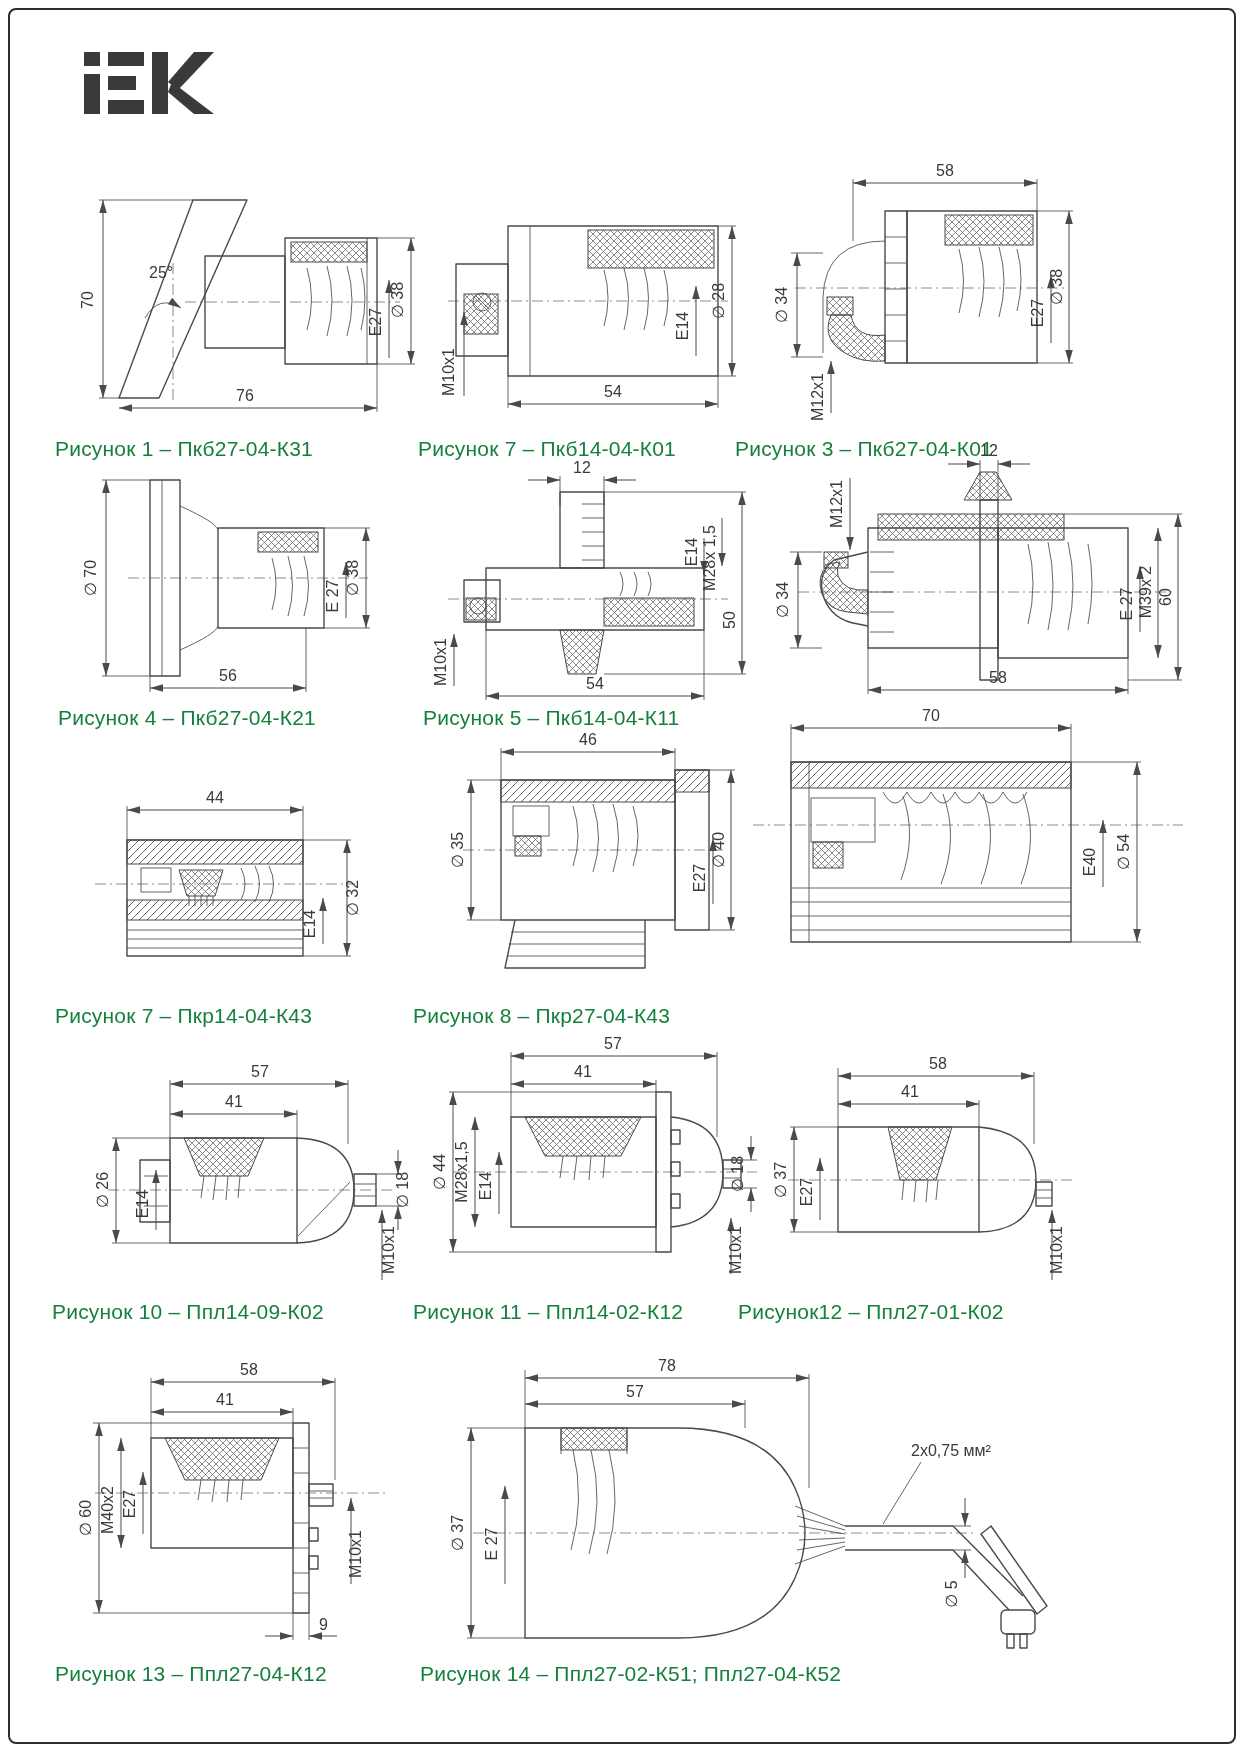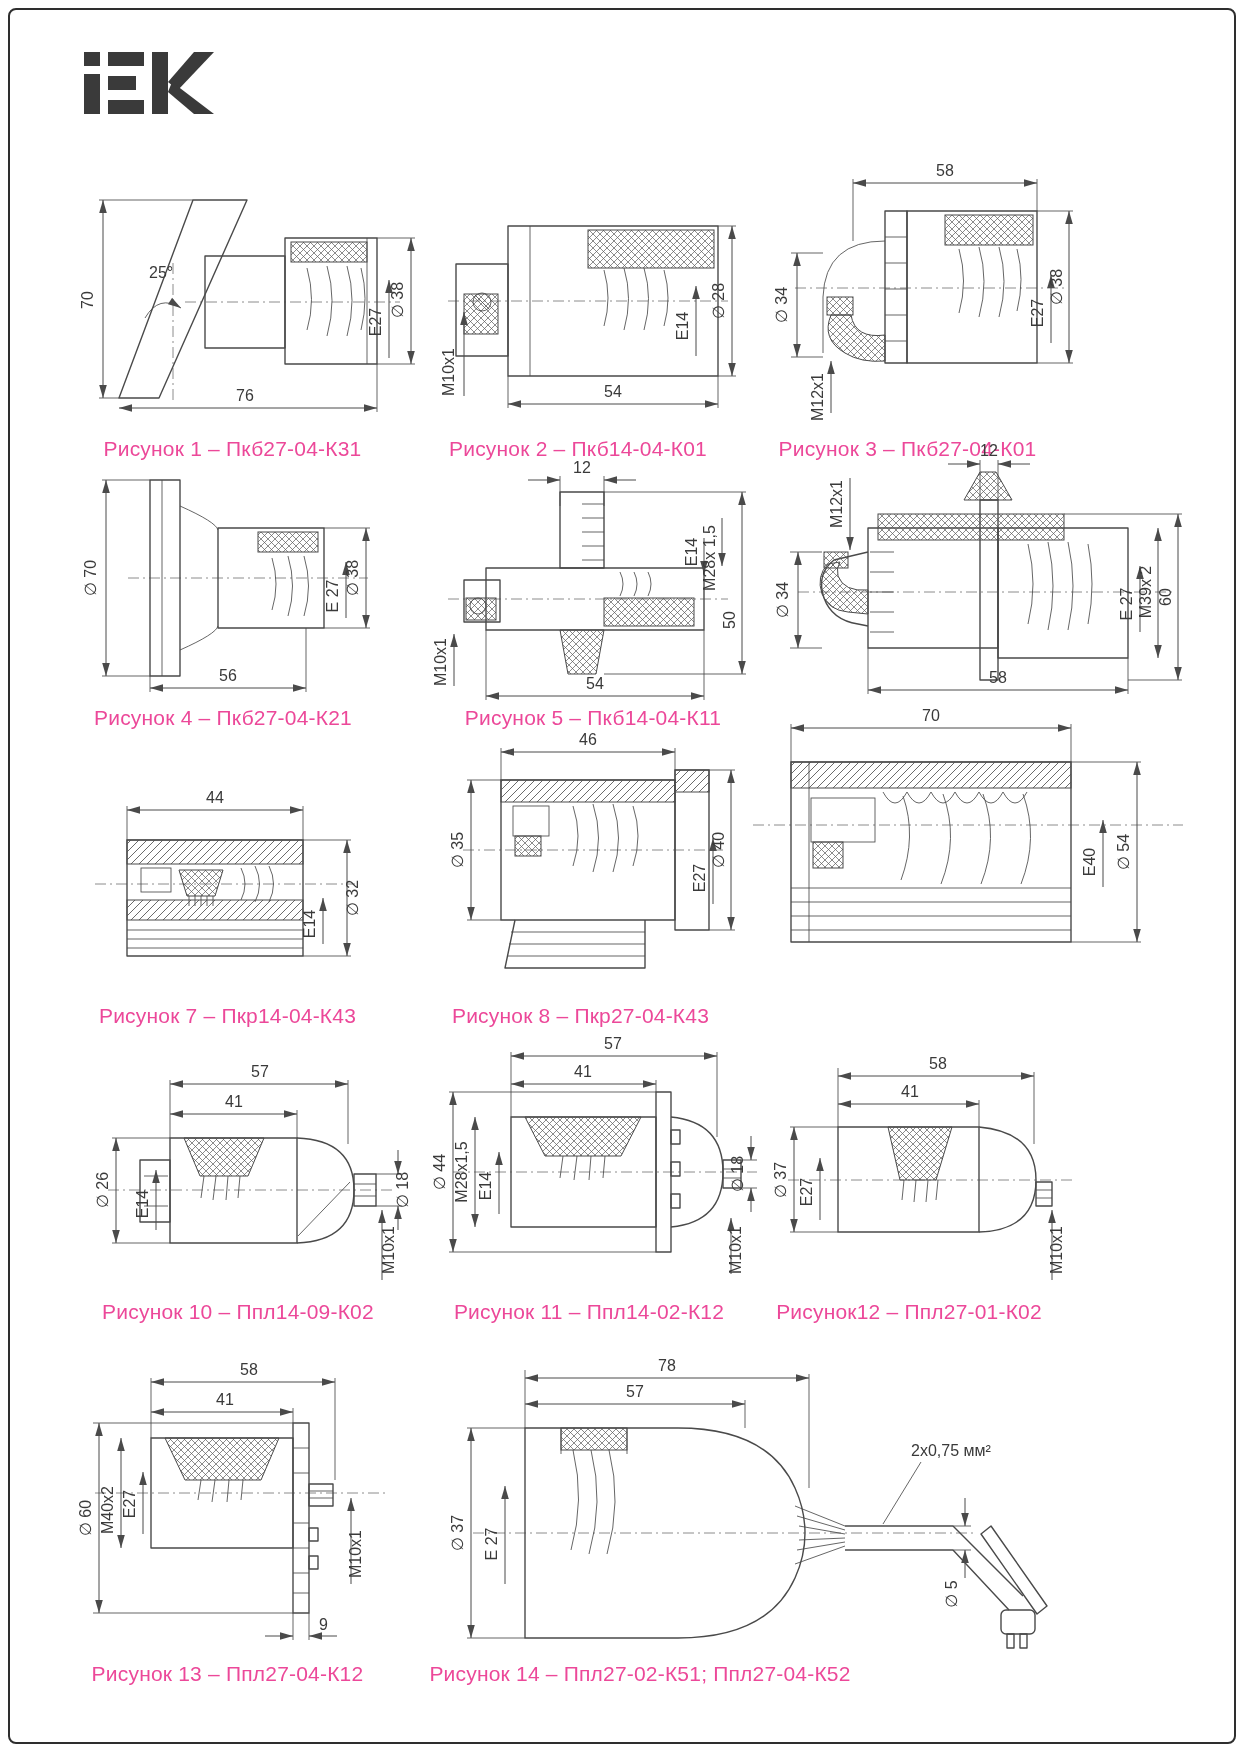--- a/index.html
+++ b/index.html
@@ -1,20 +1,20 @@
 <!DOCTYPE html>
 <html><head>
 <meta charset="utf-8">
 <style>
   html,body{margin:0;padding:0;background:#e8e8e8;}
   #page{position:relative;width:1244px;height:1752px;background:#ffffff;overflow:hidden;
         font-family:"Liberation Sans",sans-serif;}
   #frame{position:absolute;left:8px;top:8px;right:8px;bottom:8px;border:2px solid #2e2e2e;border-radius:8px;}
   .fig{position:absolute;}
-  .cap{position:absolute;font-size:21px;color:#ec4899;text-align:center;letter-spacing:.2px;}
+  .cap{position:absolute;font-size:21px;color:#15803d;letter-spacing:.2px;}
   svg{overflow:visible;}
   svg .o{fill:none;stroke:#4a4a4a;stroke-width:1.4;stroke-linejoin:round;}
   svg .t{fill:none;stroke:#4a4a4a;stroke-width:.85;}
   svg .d{fill:none;stroke:#4a4a4a;stroke-width:1;}
   svg .x{fill:url(#hx);stroke:#4a4a4a;stroke-width:1;}
   svg .dh{fill:url(#dg);stroke:#4a4a4a;stroke-width:1;}
   svg .cl{fill:none;stroke:#707070;stroke-width:.8;stroke-dasharray:11 4 2 4;}
   svg text{font-family:"Liberation Sans",sans-serif;font-size:16px;fill:#3a3a3a;}
   svg .mid{text-anchor:middle;}
 </style>
@@ -140,21 +140,21 @@
       <line class="d" x1="316" y1="198" x2="316" y2="130" marker-end="url(#ar)"></line>
       <text class="mid" transform="rotate(-90 308 168)" x="308" y="168">E27</text>
       <line class="t" x1="302" y1="66" x2="338" y2="66"></line>
         <line class="t" x1="302" y1="218" x2="338" y2="218"></line>
       <line class="d" x1="334" y1="66" x2="334" y2="218" marker-start="url(#ar)" marker-end="url(#ar)"></line>
       <text class="mid" transform="rotate(-90 327 142)" x="327" y="142">∅ 38</text>
     </g>
   </svg>
 
   <div class="cap" style="left:55px;top:437px;width:355px">Рисунок 1 – Пкб27-04-К31</div>
-  <div class="cap" style="left:418px;top:437px;width:320px">Рисунок 2 – Пкб14-04-К01</div>
+  <div class="cap" style="left:418px;top:437px;width:320px">Рисунок 7 – Пкб14-04-К01</div>
   <div class="cap" style="left:735px;top:437px;width:345px">Рисунок 3 – Пкб27-04-К01</div>
 
   <svg class="fig" style="left:58px;top:462px" width="330" height="235">
     <g>
       <path class="cl" d="M70,116 H310"></path>
       <rect class="o" x="92" y="18" width="30" height="196"></rect>
       <line class="t" x1="104" y1="18" x2="104" y2="214"></line>
       <path class="t" d="M122,44 Q158,60 160,68 M122,188 Q158,172 160,164"></path>
       <rect class="o" x="160" y="66" width="106" height="100"></rect>
       <rect class="x" x="200" y="70" width="60" height="20"></rect>

